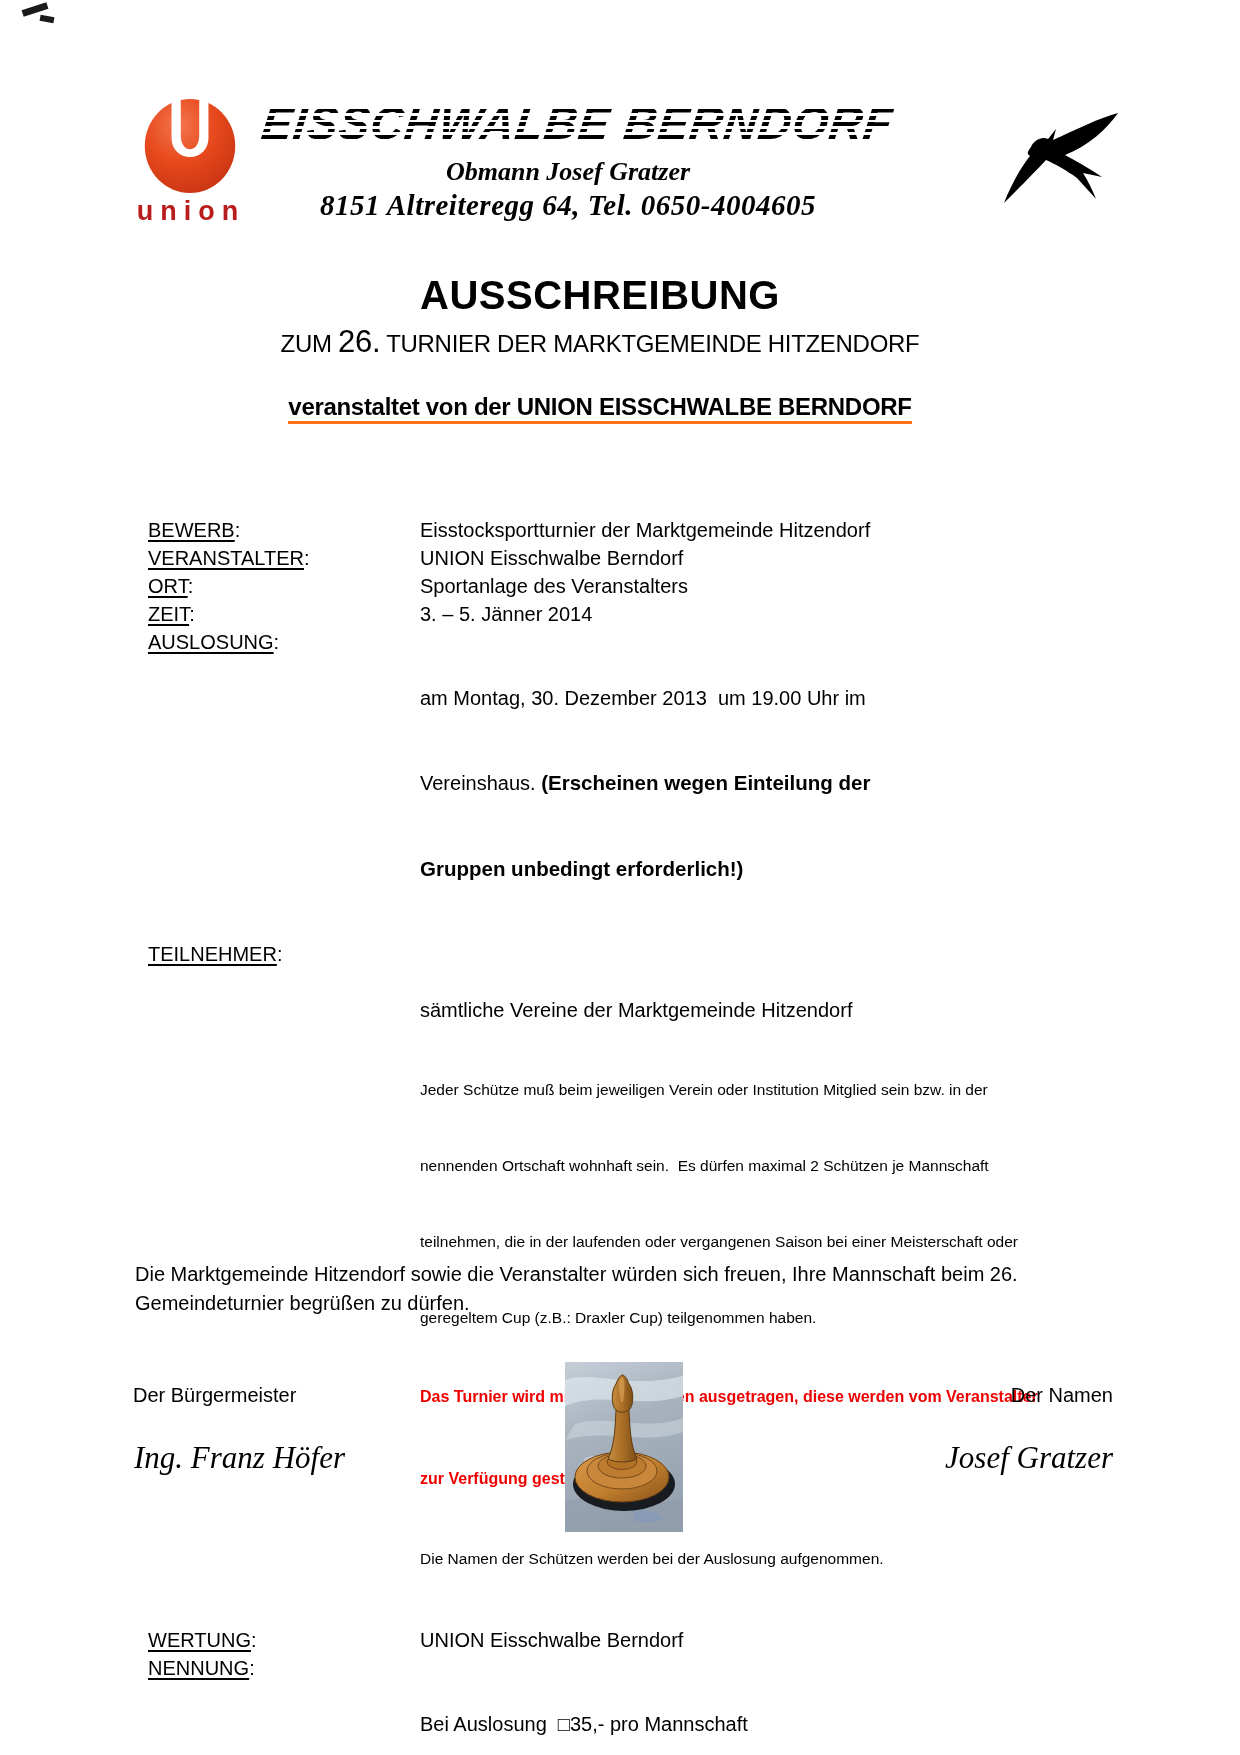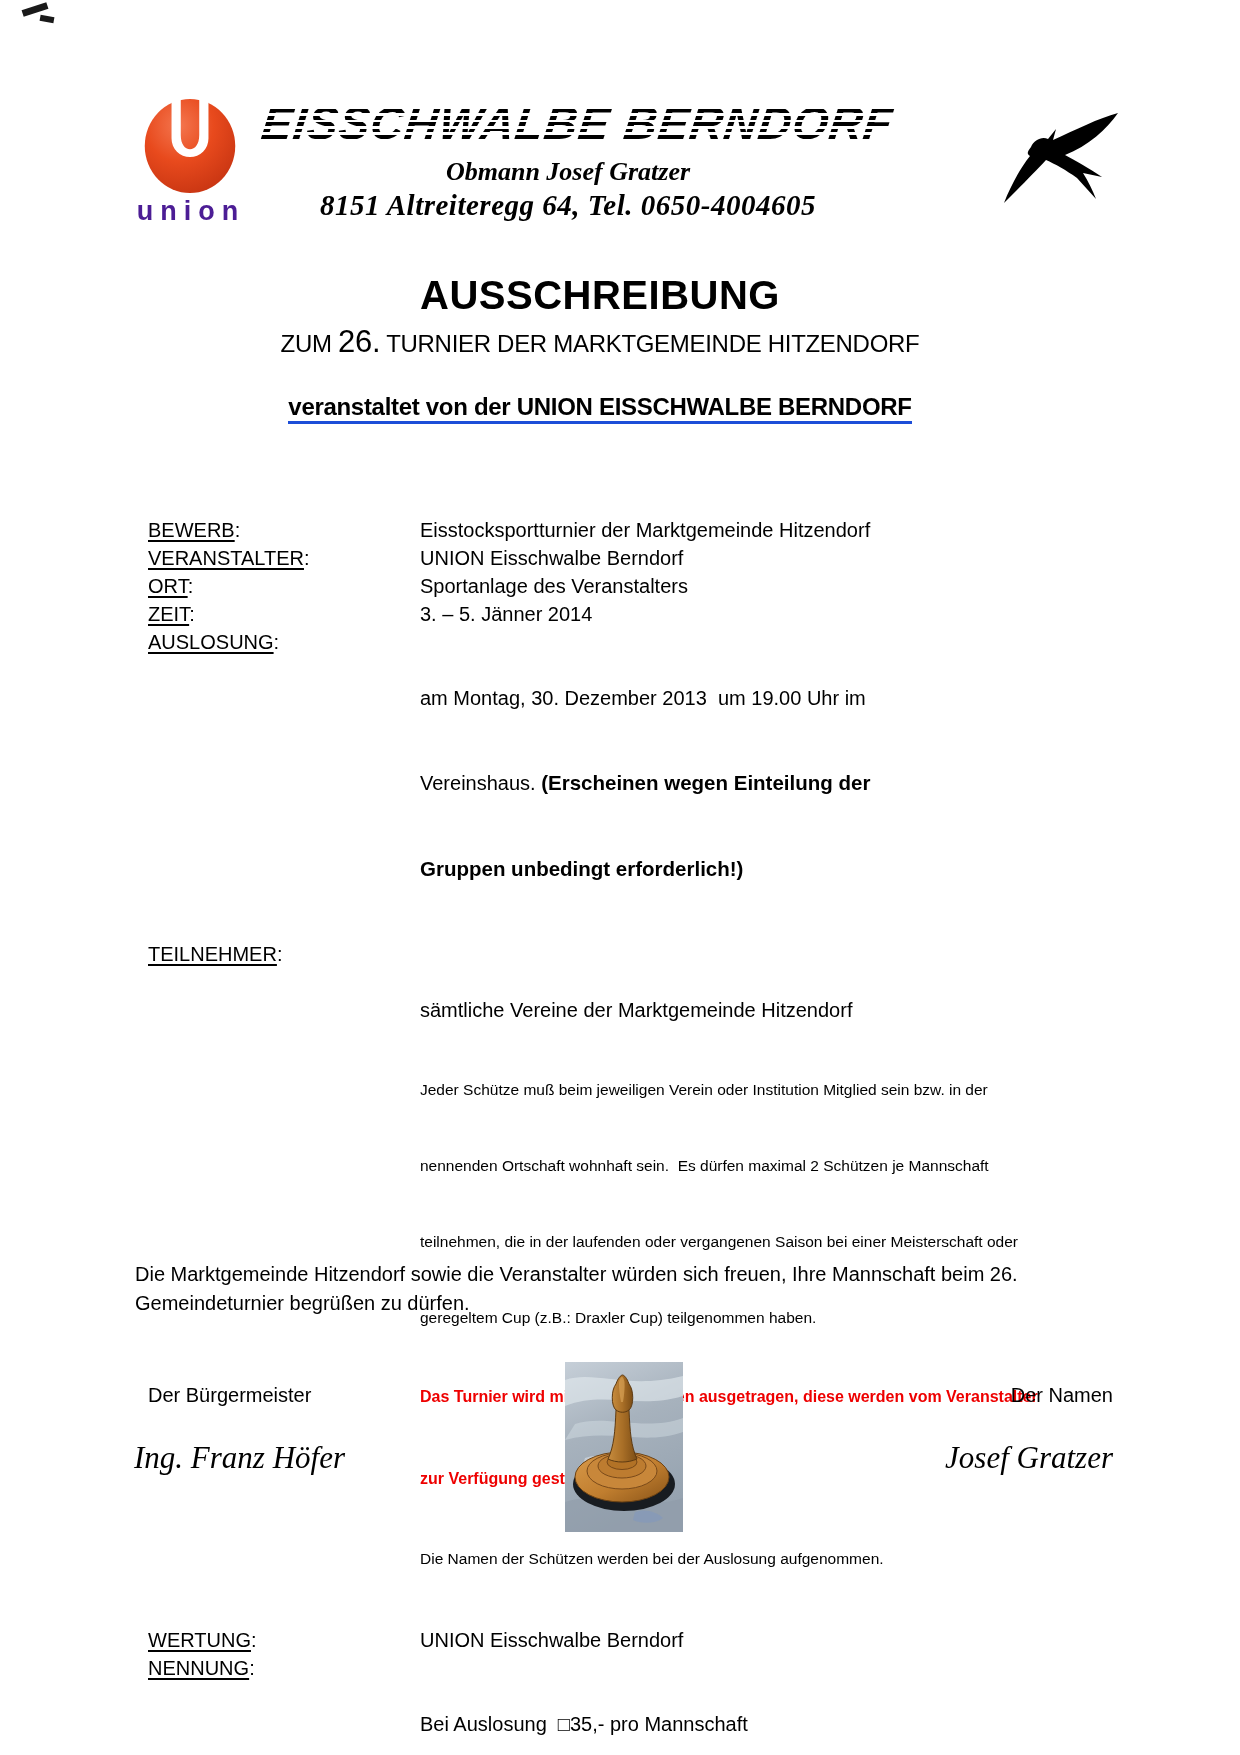--- a/index.html
+++ b/index.html
@@ -10,21 +10,21 @@
   }
   
   .artifact{position:absolute;background:#1a1a1a;}
   .a1{left:22px;top:6px;width:26px;height:7px;transform:rotate(-18deg);}
   .a2{left:40px;top:16px;width:14px;height:6px;transform:rotate(10deg);}
   
   .logo-block{position:absolute;left:126px;top:98px;width:128px;text-align:center;}
   .logo-svg{display:block;margin:0 auto;}
   .union-word{
     margin-top:2px;font-weight:700;font-size:27px;letter-spacing:7px;
-    color:#4c1d95;text-transform:lowercase;margin-left:2px;
+    color:#b91c1c;text-transform:lowercase;margin-left:2px;
   }
   .brand-block{position:absolute;left:262px;top:96px;width:612px;text-align:center;}
   .brand{
     position:relative;display:inline-block;
     font-style:italic;font-weight:700;font-size:46px;letter-spacing:1px;
     transform:skewX(-7deg);white-space:nowrap;color:#000;
   }
   .brand::after{
     content:"";position:absolute;left:-14px;right:-14px;top:0;bottom:0;
     background:repeating-linear-gradient(to bottom,rgba(255,255,255,0) 0 4px,#ffffff 4px 6.5px);
@@ -39,36 +39,36 @@
   }
   .swallow{position:absolute;left:993px;top:106px;}
   
   .title-block{position:absolute;left:0;top:272px;width:1200px;text-align:center;}
   .title-main{font-size:40px;font-weight:700;letter-spacing:.5px;line-height:46px;}
   .title-sub{margin-top:9px;font-size:24px;font-weight:400;letter-spacing:-.3px;line-height:30px;}
   .title-sub .big-num{font-size:31px;}
   .title-sub3{
     margin-top:33px;font-size:24px;font-weight:700;letter-spacing:-.3px;line-height:30px;
   }
-  .title-sub3 .u2{border-bottom:3px solid #1d4ed8;padding-bottom:1px;}
+  .title-sub3 .u2{border-bottom:3px solid #f97316;padding-bottom:1px;}
   
   .specs{position:absolute;left:148px;top:516px;width:965px;font-size:20px;line-height:28px;}
   .row{display:flex;align-items:flex-start;}
   .lbl{flex:none;width:272px;white-space:nowrap;}
   .lbl .u{text-decoration:underline;text-decoration-thickness:2px;text-underline-offset:3px;}
   .val{flex:1;white-space:pre-wrap;}
   .vline{line-height:28px;}
   .vline-b{line-height:30px;font-weight:700;font-size:20.5px;}
   .note{font-size:15.5px;line-height:20px;white-space:pre-wrap;}
   .rednote{font-size:16px;line-height:26px;font-weight:700;color:#ee0000;white-space:pre-wrap;}
   .note-last{font-size:15.5px;line-height:22px;white-space:pre-wrap;}
   
   .closing{position:absolute;left:135px;top:1260px;width:990px;font-size:20px;line-height:29px;}
   
-  .sig-role-left{position:absolute;left:148px;top:1384px;font-size:20px;}
+  .sig-role-left{position:absolute;left:133px;top:1384px;font-size:20px;}
   .sig-name-left{
     position:absolute;left:134px;top:1440px;
     font-family:"Liberation Serif","DejaVu Serif",serif;font-style:italic;font-size:31px;
   }
   .sig-role-right{position:absolute;right:127px;top:1384px;font-size:20px;text-align:right;}
   .sig-name-right{
     position:absolute;right:127px;top:1440px;text-align:right;
     font-family:"Liberation Serif","DejaVu Serif",serif;font-style:italic;font-size:31px;
   }
   .stock-photo{position:absolute;left:565px;top:1362px;width:118px;height:170px;}

